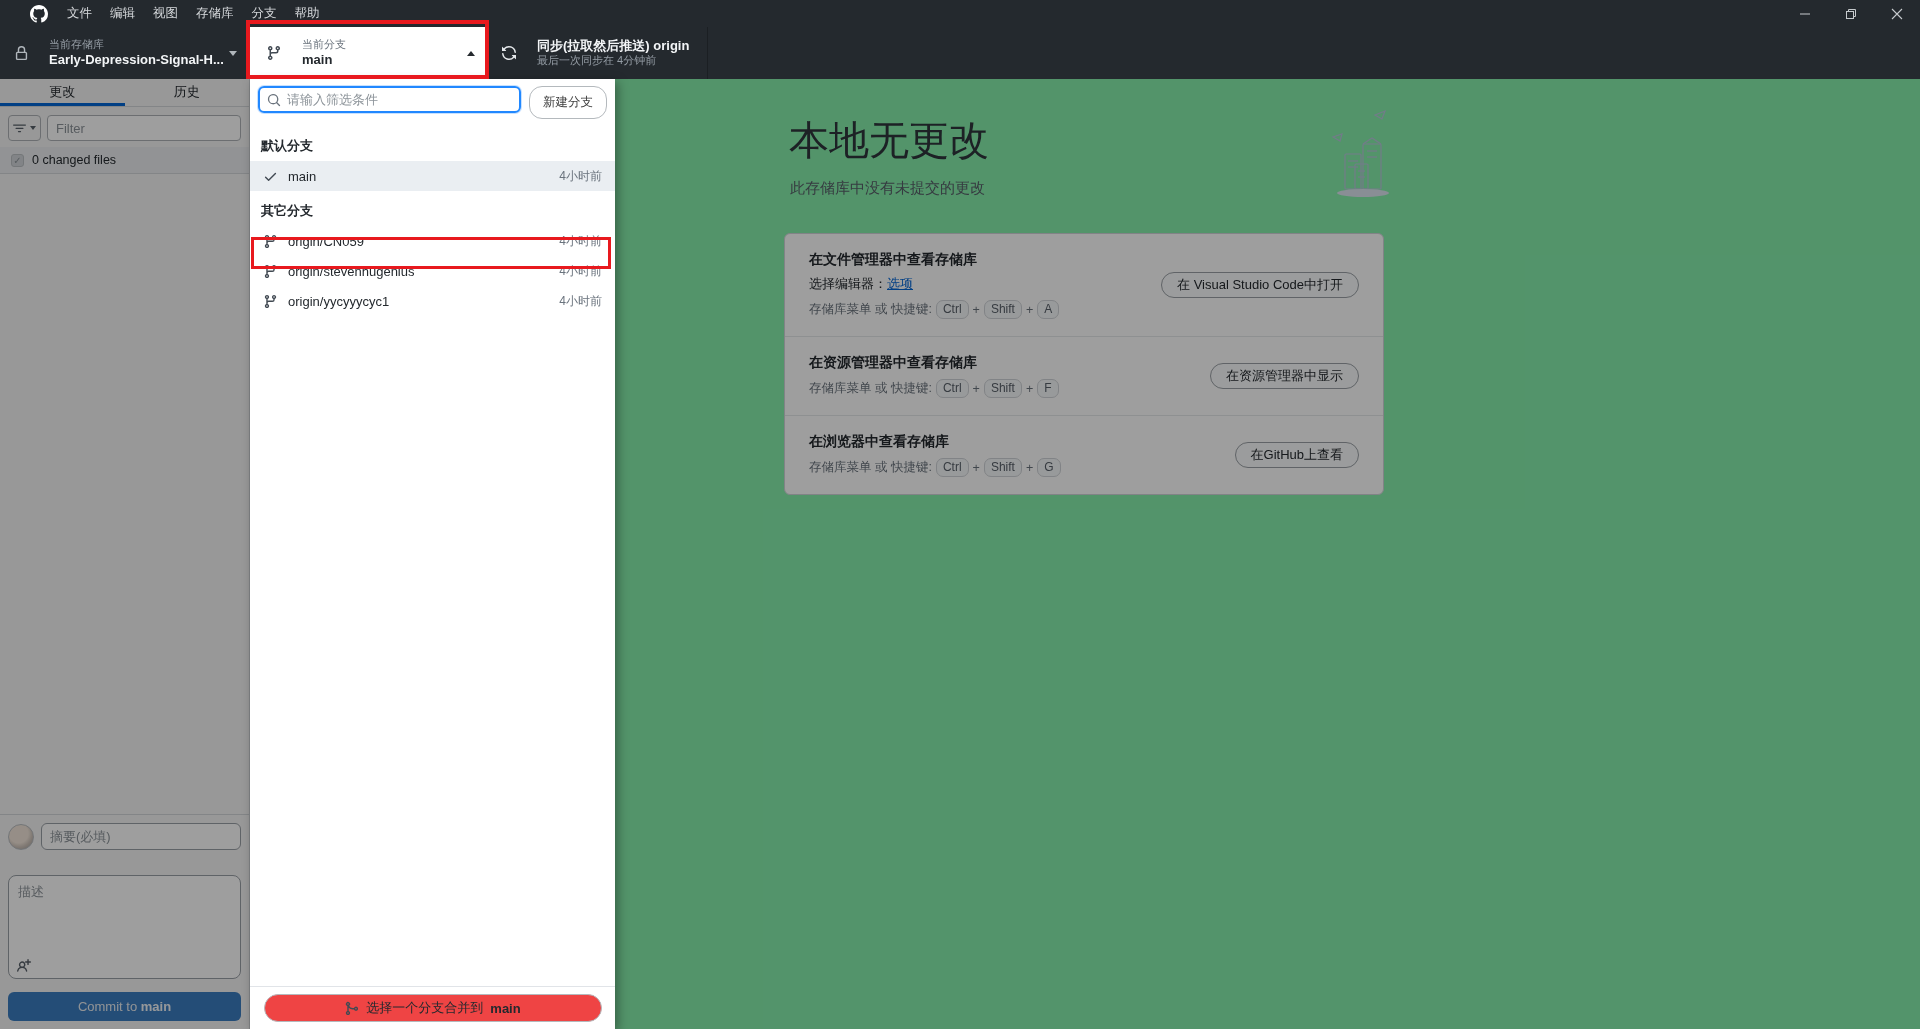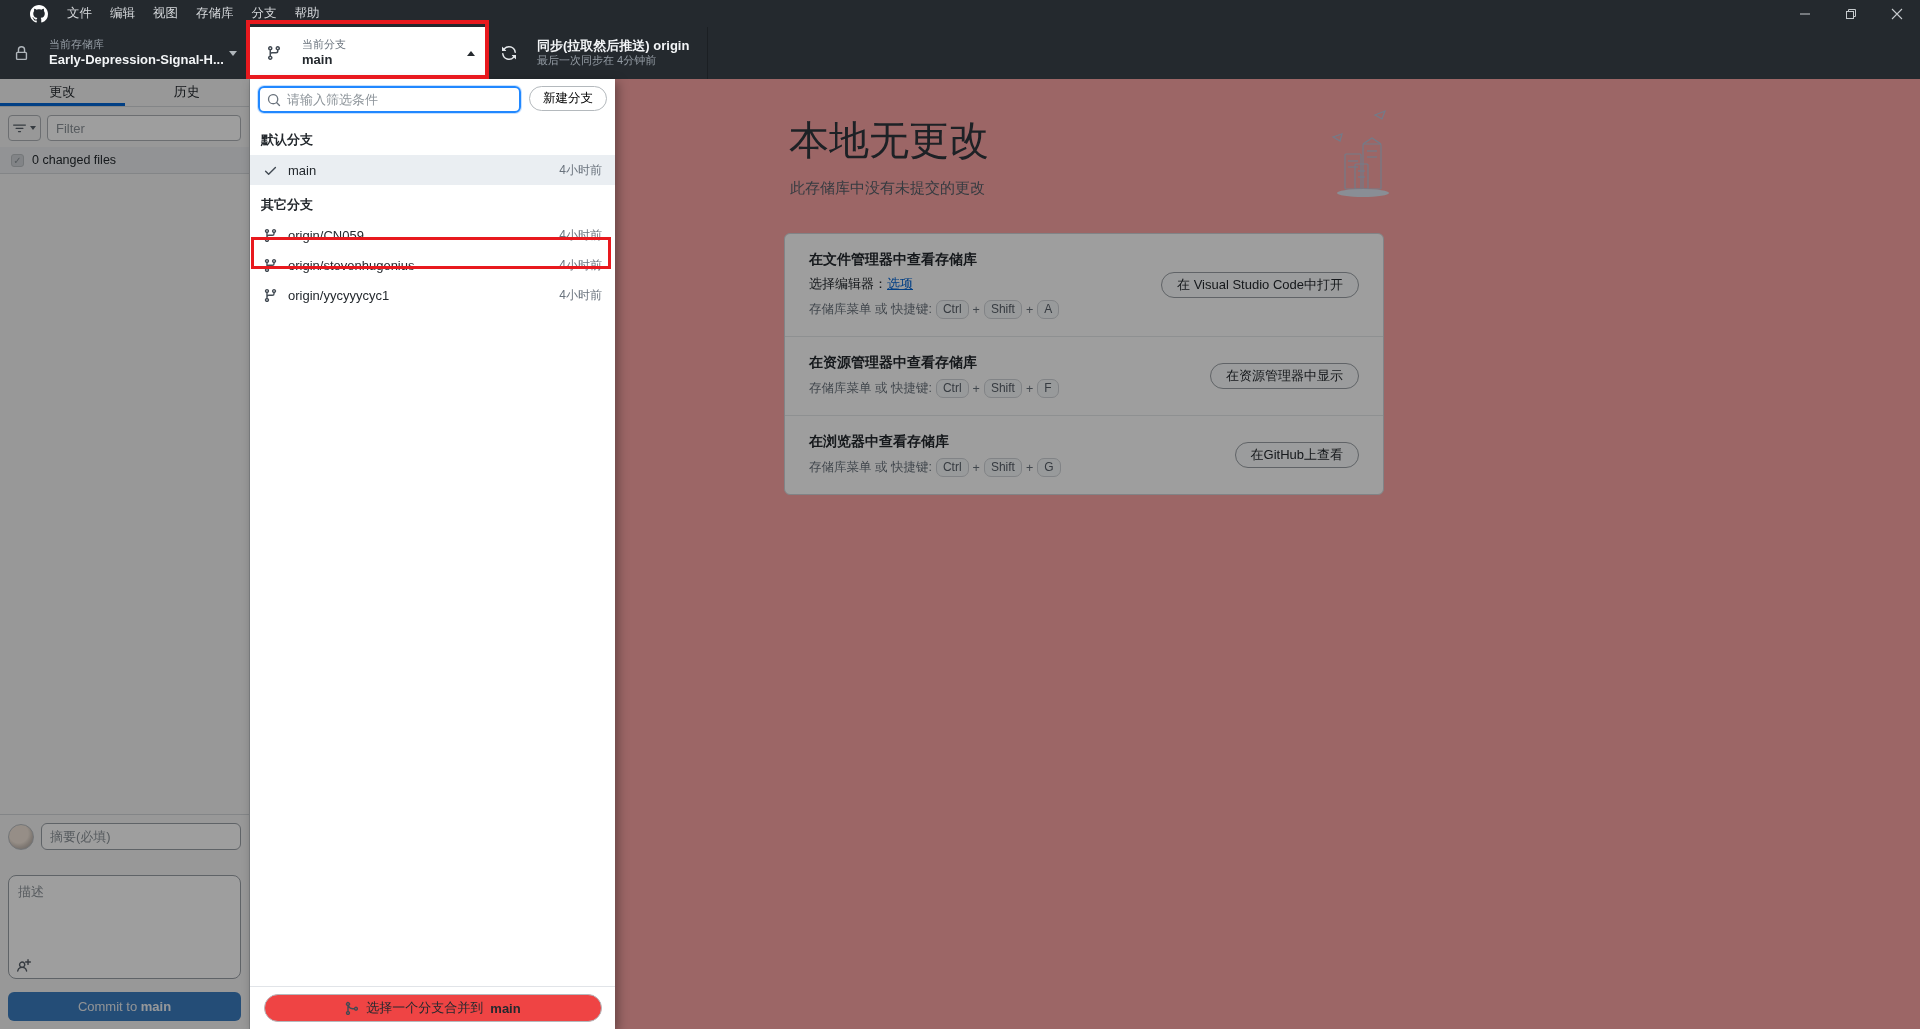--- a/index.html
+++ b/index.html
@@ -58,30 +58,30 @@
 
   
   .popover { position:absolute; left:250px; top:79px; width:365px; bottom:0; background:#fff; z-index:10; box-shadow:3px 3px 10px rgba(0,0,0,0.35); display:flex; flex-direction:column; }
   .pop-tabs { height:28px; display:flex; border-bottom:1px solid #e1e4e8; flex:none; }
   .pop-tab { flex:1; text-align:center; line-height:25px; font-size:12.5px; color:#586069; }
   .pop-tab.active { color:#24292e; border-bottom:3px solid #0366d6; }
   .search-row { display:flex; gap:8px; padding:7px 8px; flex:none; }
   .search-box { flex:1; height:27px; border:2px solid #2188ff; border-radius:6px; display:flex; align-items:center; gap:6px; padding:0 7px; box-shadow:0 0 0 1px rgba(33,136,255,0.25); }
   .search-box input { border:none; outline:none; flex:1; font-size:13px; font-family:inherit; color:#24292e; min-width:0; }
   .search-box input::placeholder, .filter-input::placeholder, .summary-input::placeholder, .desc-area::placeholder { color:#8d949a; }
-  .new-branch-btn { height:25px; padding:0 13px; border:1px solid #b4b9bd; border-radius:13px; background:#fff; font-size:12.5px; color:#000000; font-family:inherit; }
+  .new-branch-btn { height:33px; padding:0 13px; border:1px solid #b4b9bd; border-radius:13px; background:#fff; font-size:12.5px; color:#404040; font-family:inherit; }
   .sec-header { padding:11px 11px 6px 11px; font-size:13px; font-weight:bold; color:#24292e; }
   .branch-row { height:30px; display:flex; align-items:center; gap:10px; padding:0 13px; font-size:13px; color:#24292e; }
   .branch-row.selected { background:#eaeef2; }
   .row-time { margin-left:auto; font-size:12px; color:#6a737d; }
   .pop-footer { margin-top:auto; border-top:1px solid #e1e4e8; height:43px; display:flex; align-items:center; justify-content:center; flex:none; }
   .merge-btn { width:338px; height:28px; border:1px solid #b4b9bd; border-radius:14px; background:#ef4444; font-size:13px; color:#24292e; display:flex; align-items:center; justify-content:center; gap:7px; font-family:inherit; }
 
   
-  .main { position:absolute; left:615px; top:79px; right:0; bottom:0; background:#fca5a5; z-index:1; }
+  .main { position:absolute; left:615px; top:79px; right:0; bottom:0; background:#86efac; z-index:1; }
   .main-title { margin:34px 0 0 174px; font-size:40px; font-weight:300; color:#2f363d; }
   .main-sub { margin:11px 0 0 175px; font-size:15px; color:#586069; }
   .illus { position:absolute; left:700px; top:30px; }
   .cards { margin:35px 0 0 169px; width:600px; background:#fff; border:1px solid #d0d4d8; border-radius:6px; }
   .card { display:flex; align-items:center; justify-content:space-between; padding:17px 24px; border-top:1px solid #e6e8ea; }
   .card:first-child { border-top:none; }
   .card-title { font-size:14px; font-weight:bold; color:#24292e; }
   .editor-line { font-size:13px; color:#24292e; margin-top:6px; }
   .editor-line a { color:#0366d6; }
   .card-hint { font-size:12.5px; color:#6a737d; margin-top:7px; display:flex; align-items:center; gap:4px; }

